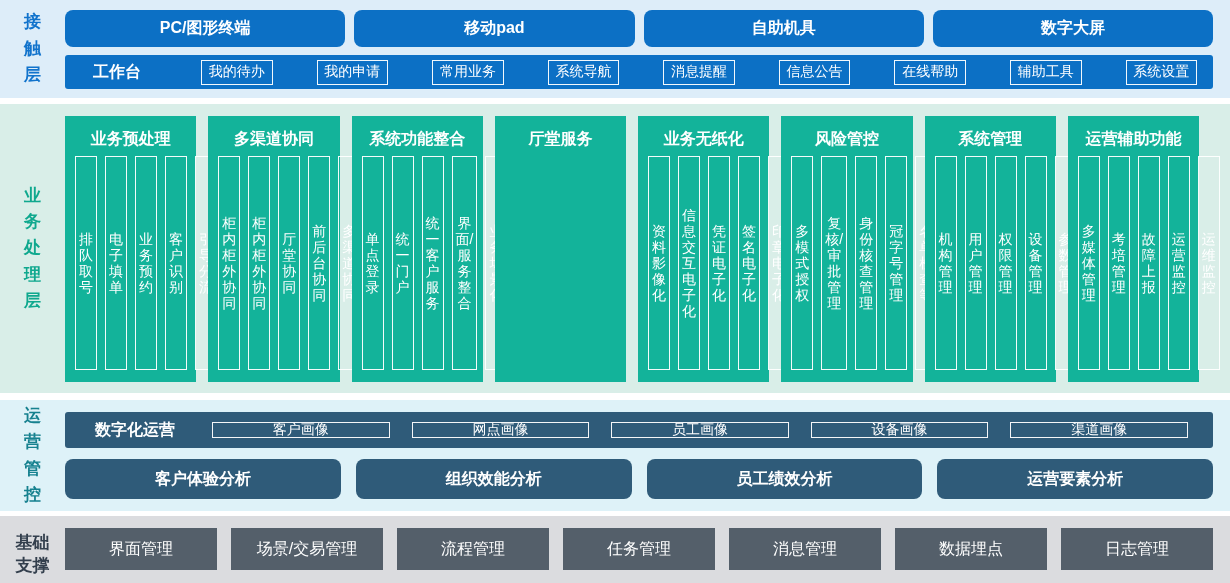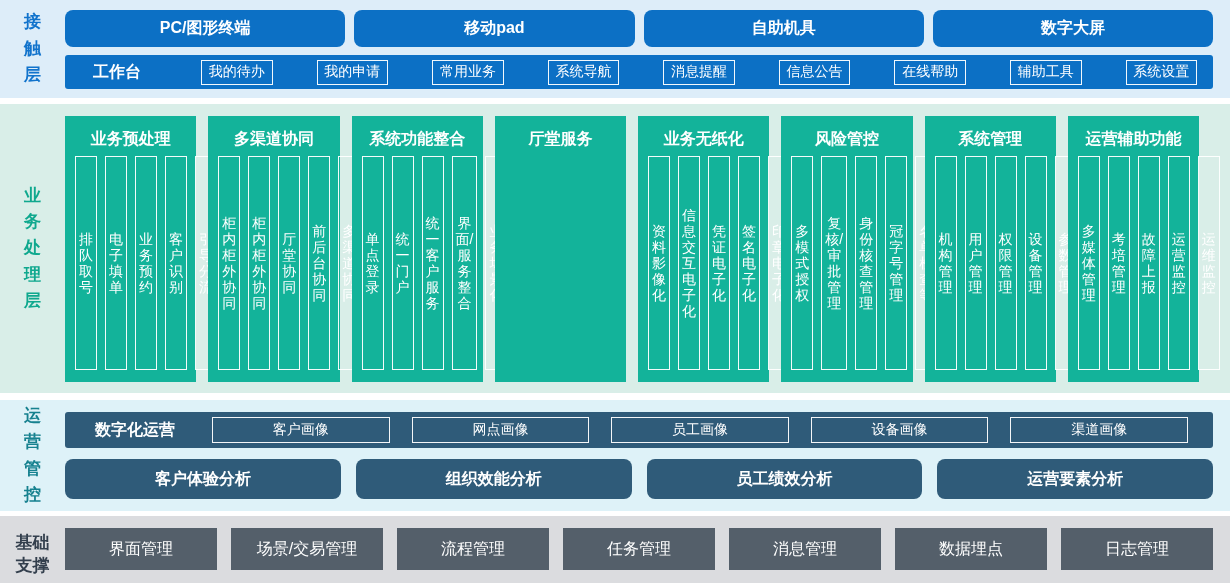--- a/index.html
+++ b/index.html
@@ -69,21 +69,21 @@
   }
 
   
   .ops-content { display: flex; flex-direction: column; padding-top: 12px; }
   .digital-bar {
     height: 36px; background: var(--slate); border-radius: 3px;
     display: flex; align-items: center; padding: 0 14px;
   }
   .digital-label { color: #fff; font-size: 16px; font-weight: bold; margin: 0 26px 0 16px; white-space: nowrap; }
   .portrait-item {
-    flex: 1; height: 26px; margin: 0 11px; border: 1px solid rgba(255,255,255,0.95);
+    flex: 1; height: 16px; margin: 0 11px; border: 1px solid rgba(255,255,255,0.95);
     color: #fff; font-size: 14px; display: flex; align-items: center; justify-content: center;
     white-space: nowrap; cursor: pointer;
   }
   .analysis-row { display: flex; gap: 15px; margin-top: 11px; height: 40px; }
   .analysis-btn {
     flex: 1; background: var(--slate); border-radius: 8px; color: #fff;
     font-size: 16px; font-weight: bold; display: flex; align-items: center; justify-content: center;
     cursor: pointer;
   }
 

